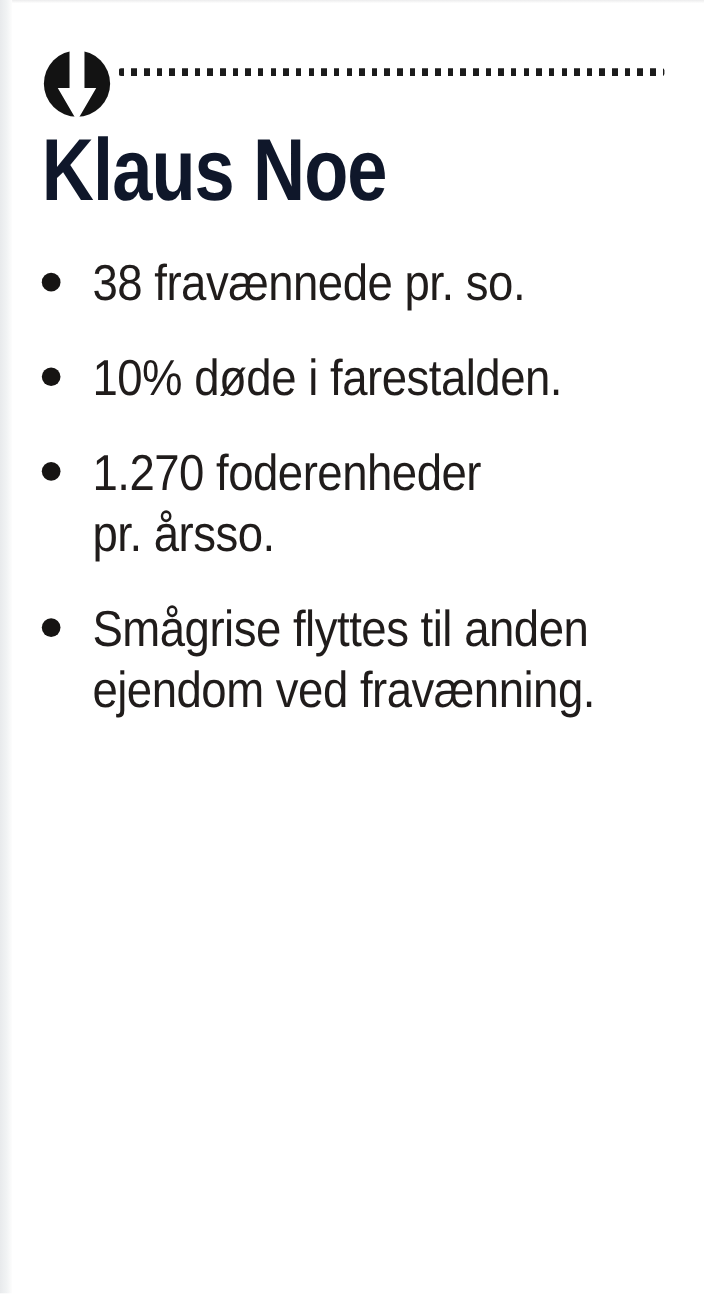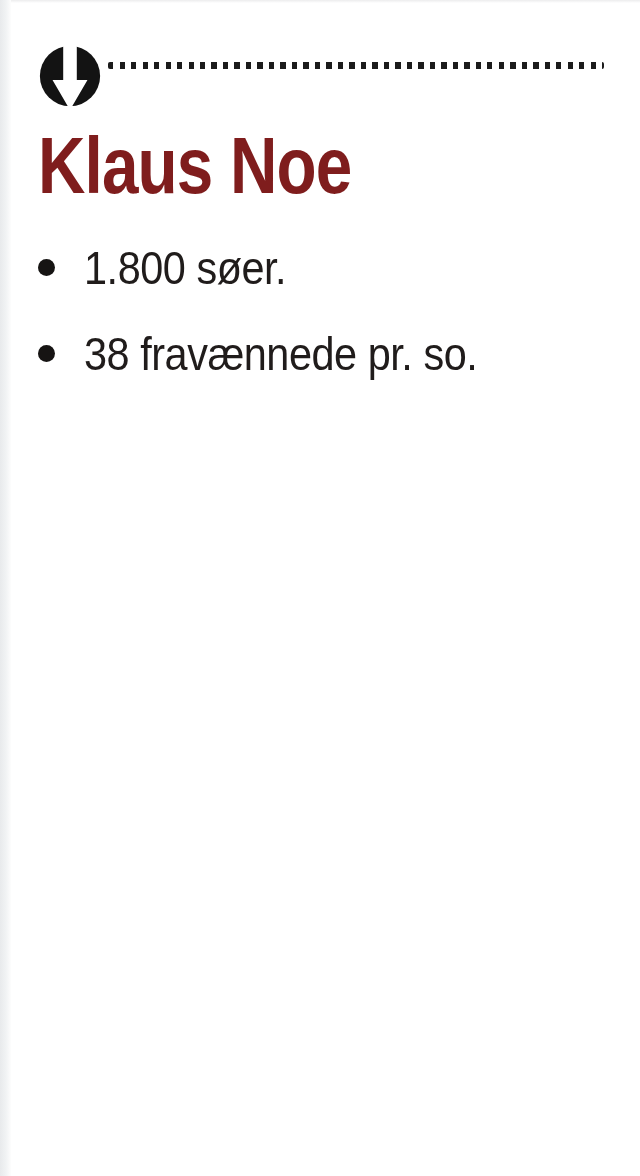--- a/index.html
+++ b/index.html
@@ -34,26 +34,26 @@
   .dotted-rule {
     position: absolute;
     left: 70px; right: 2px; top: 18px;
     height: 7px;
     background: repeating-linear-gradient(90deg,
       #1b1b1b 0px, #1b1b1b 5px,
       transparent 5px, transparent 11.5px);
     border-radius: 2px;
   }
   .title {
-    margin-top: 14px;
+    margin-top: 3px;
     line-height: 80px;
     height: 80px;
     font-size: 80px;
     font-weight: bold;
-    color: #7f1d1d;
+    color: #0f172a;
     white-space: nowrap;
   }
   .title .squeeze {
     display: inline-block;
     transform: scaleX(0.82);
     transform-origin: left top;
     letter-spacing: -1px;
   }
   ul.fact-list {
     list-style: none;
@@ -103,24 +103,38 @@
   </div>
 
   <div class="title">
     <span class="squeeze">Klaus Noe</span>
   </div>
 
   <ul class="fact-list">
     <li>
       <span class="dot"></span>
       <span class="txt">
-        <span class="ln">1.800 søer.</span>
+        <span class="ln">38 fravænnede pr. so.</span>
       </span>
     </li>
     <li>
       <span class="dot"></span>
       <span class="txt">
-        <span class="ln">38 fravænnede pr. so.</span>
+        <span class="ln">10% døde i farestalden.</span>
+      </span>
+    </li>
+    <li>
+      <span class="dot"></span>
+      <span class="txt">
+        <span class="ln">1.270 foderenheder</span>
+        <span class="ln">pr. årsso.</span>
+      </span>
+    </li>
+    <li>
+      <span class="dot"></span>
+      <span class="txt">
+        <span class="ln">Smågrise flyttes til anden</span>
+        <span class="ln">ejendom ved fravænning.</span>
       </span>
     </li>
   </ul>
 
 </div>
 
 </body></html>

